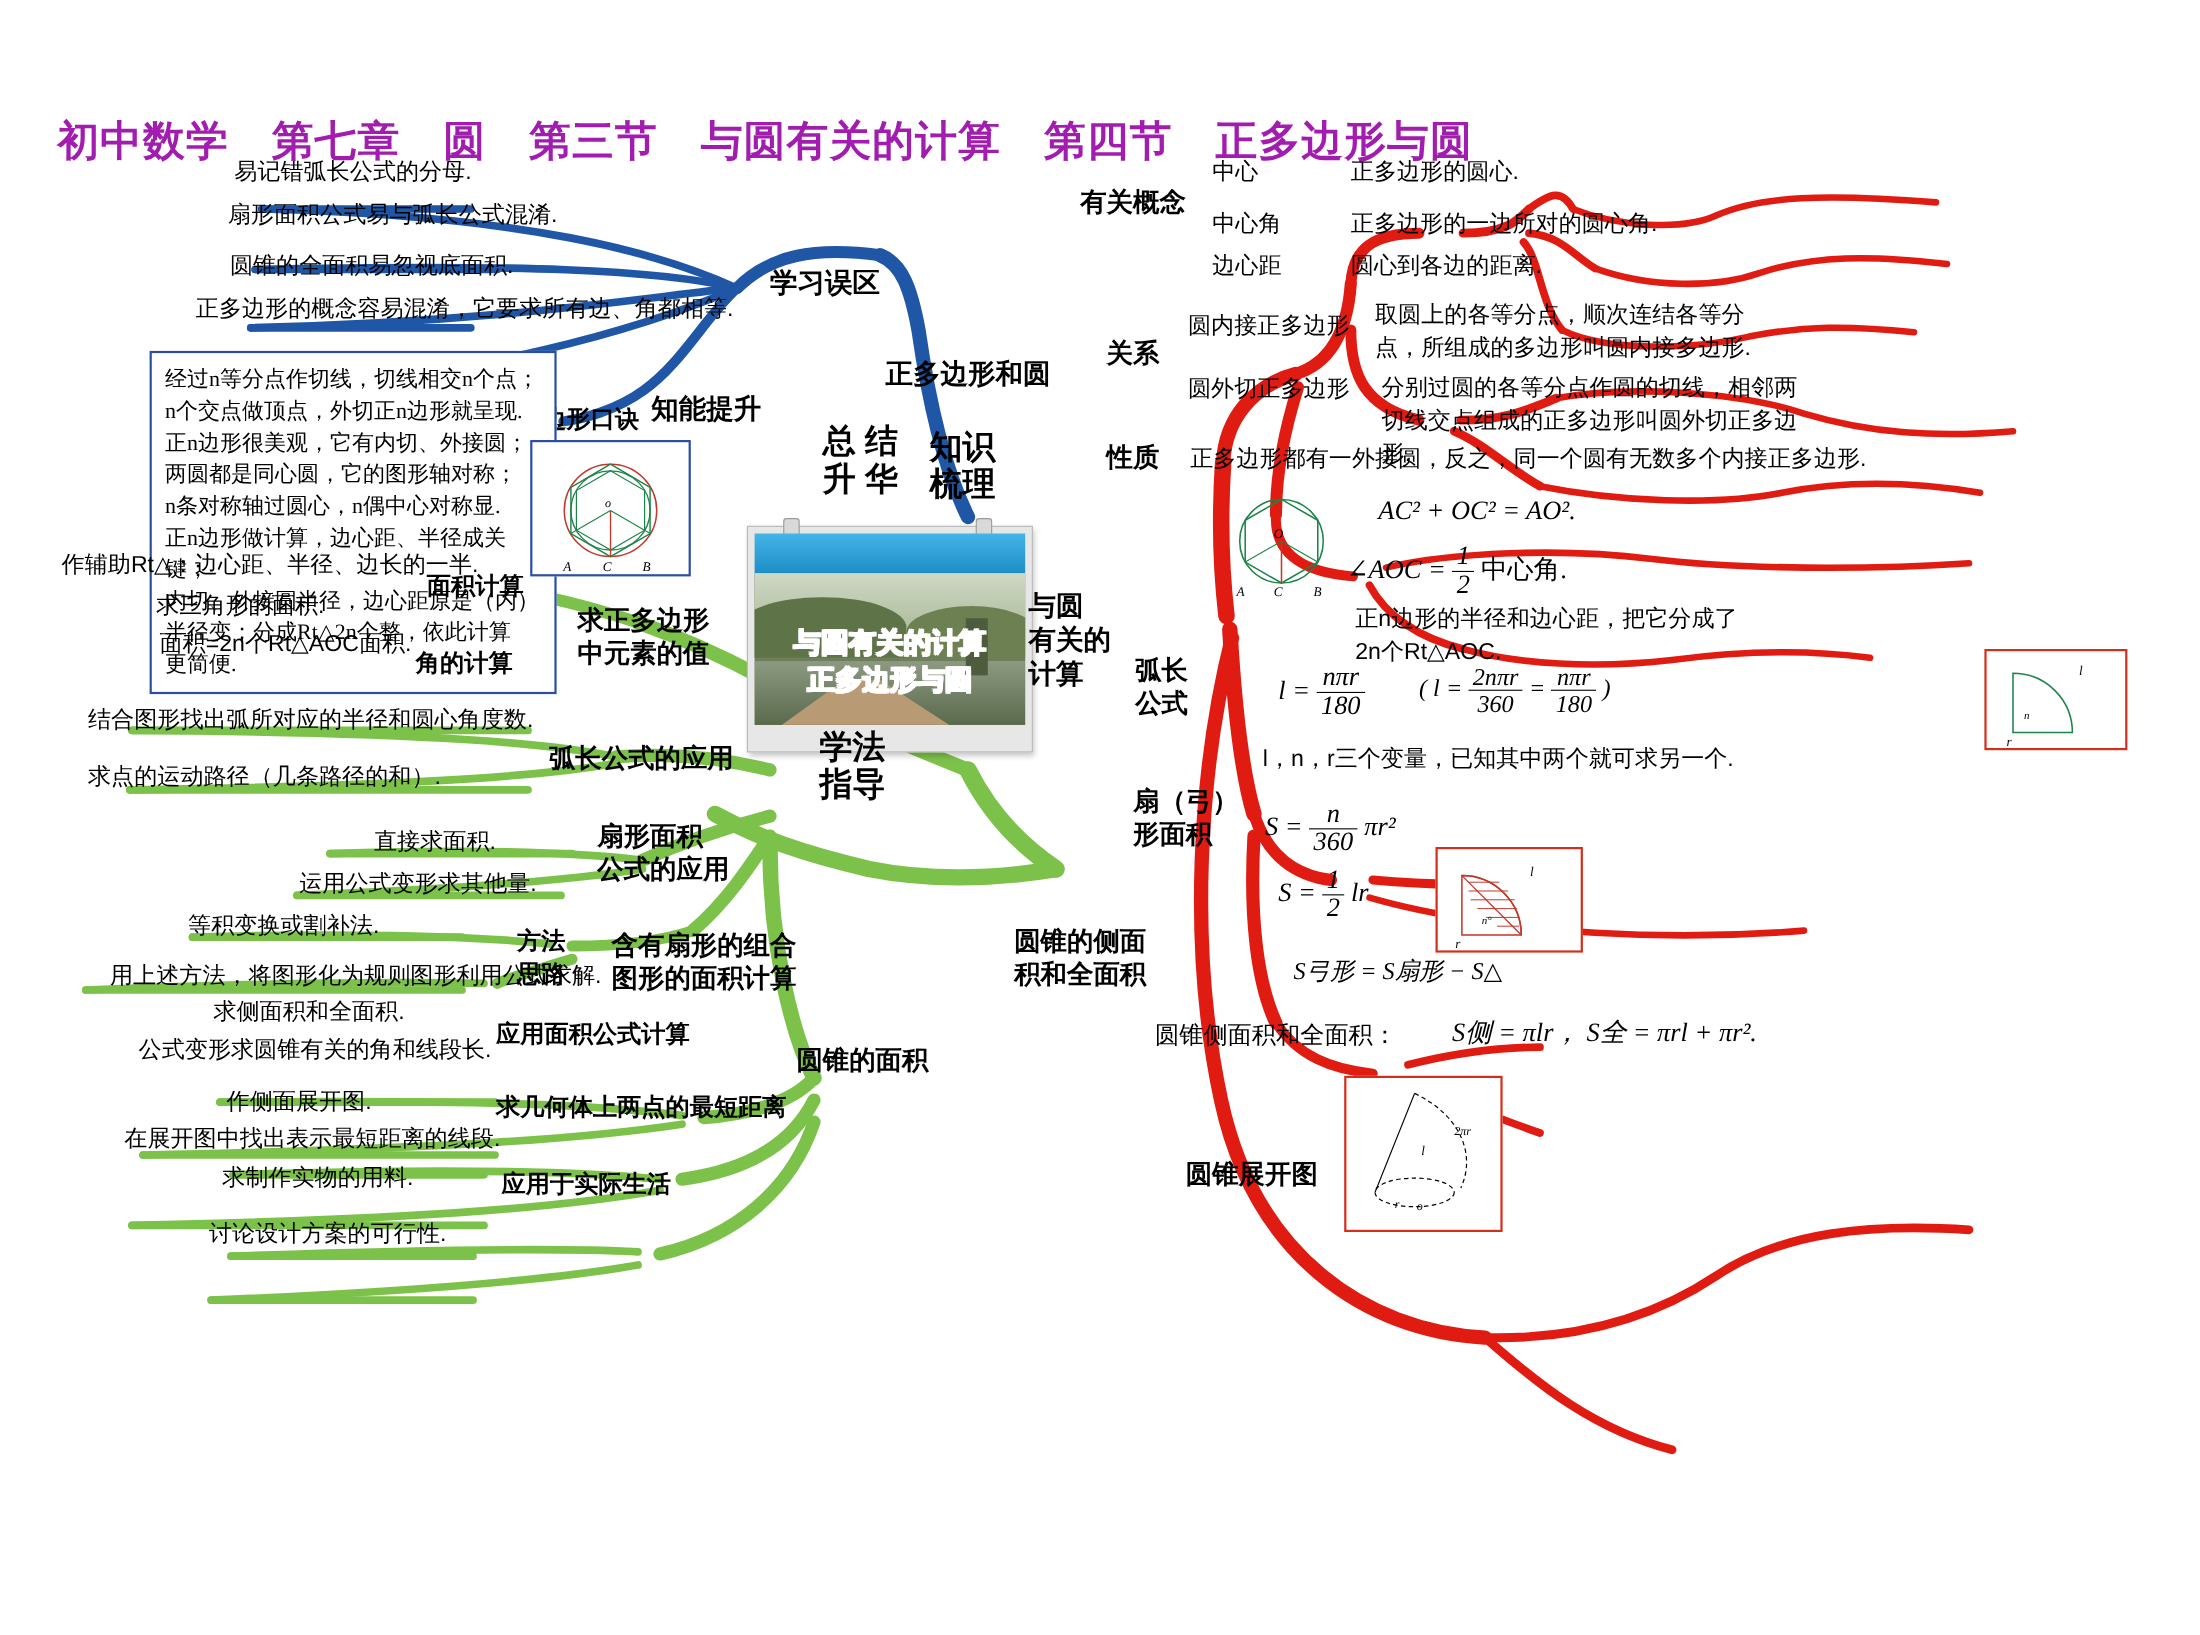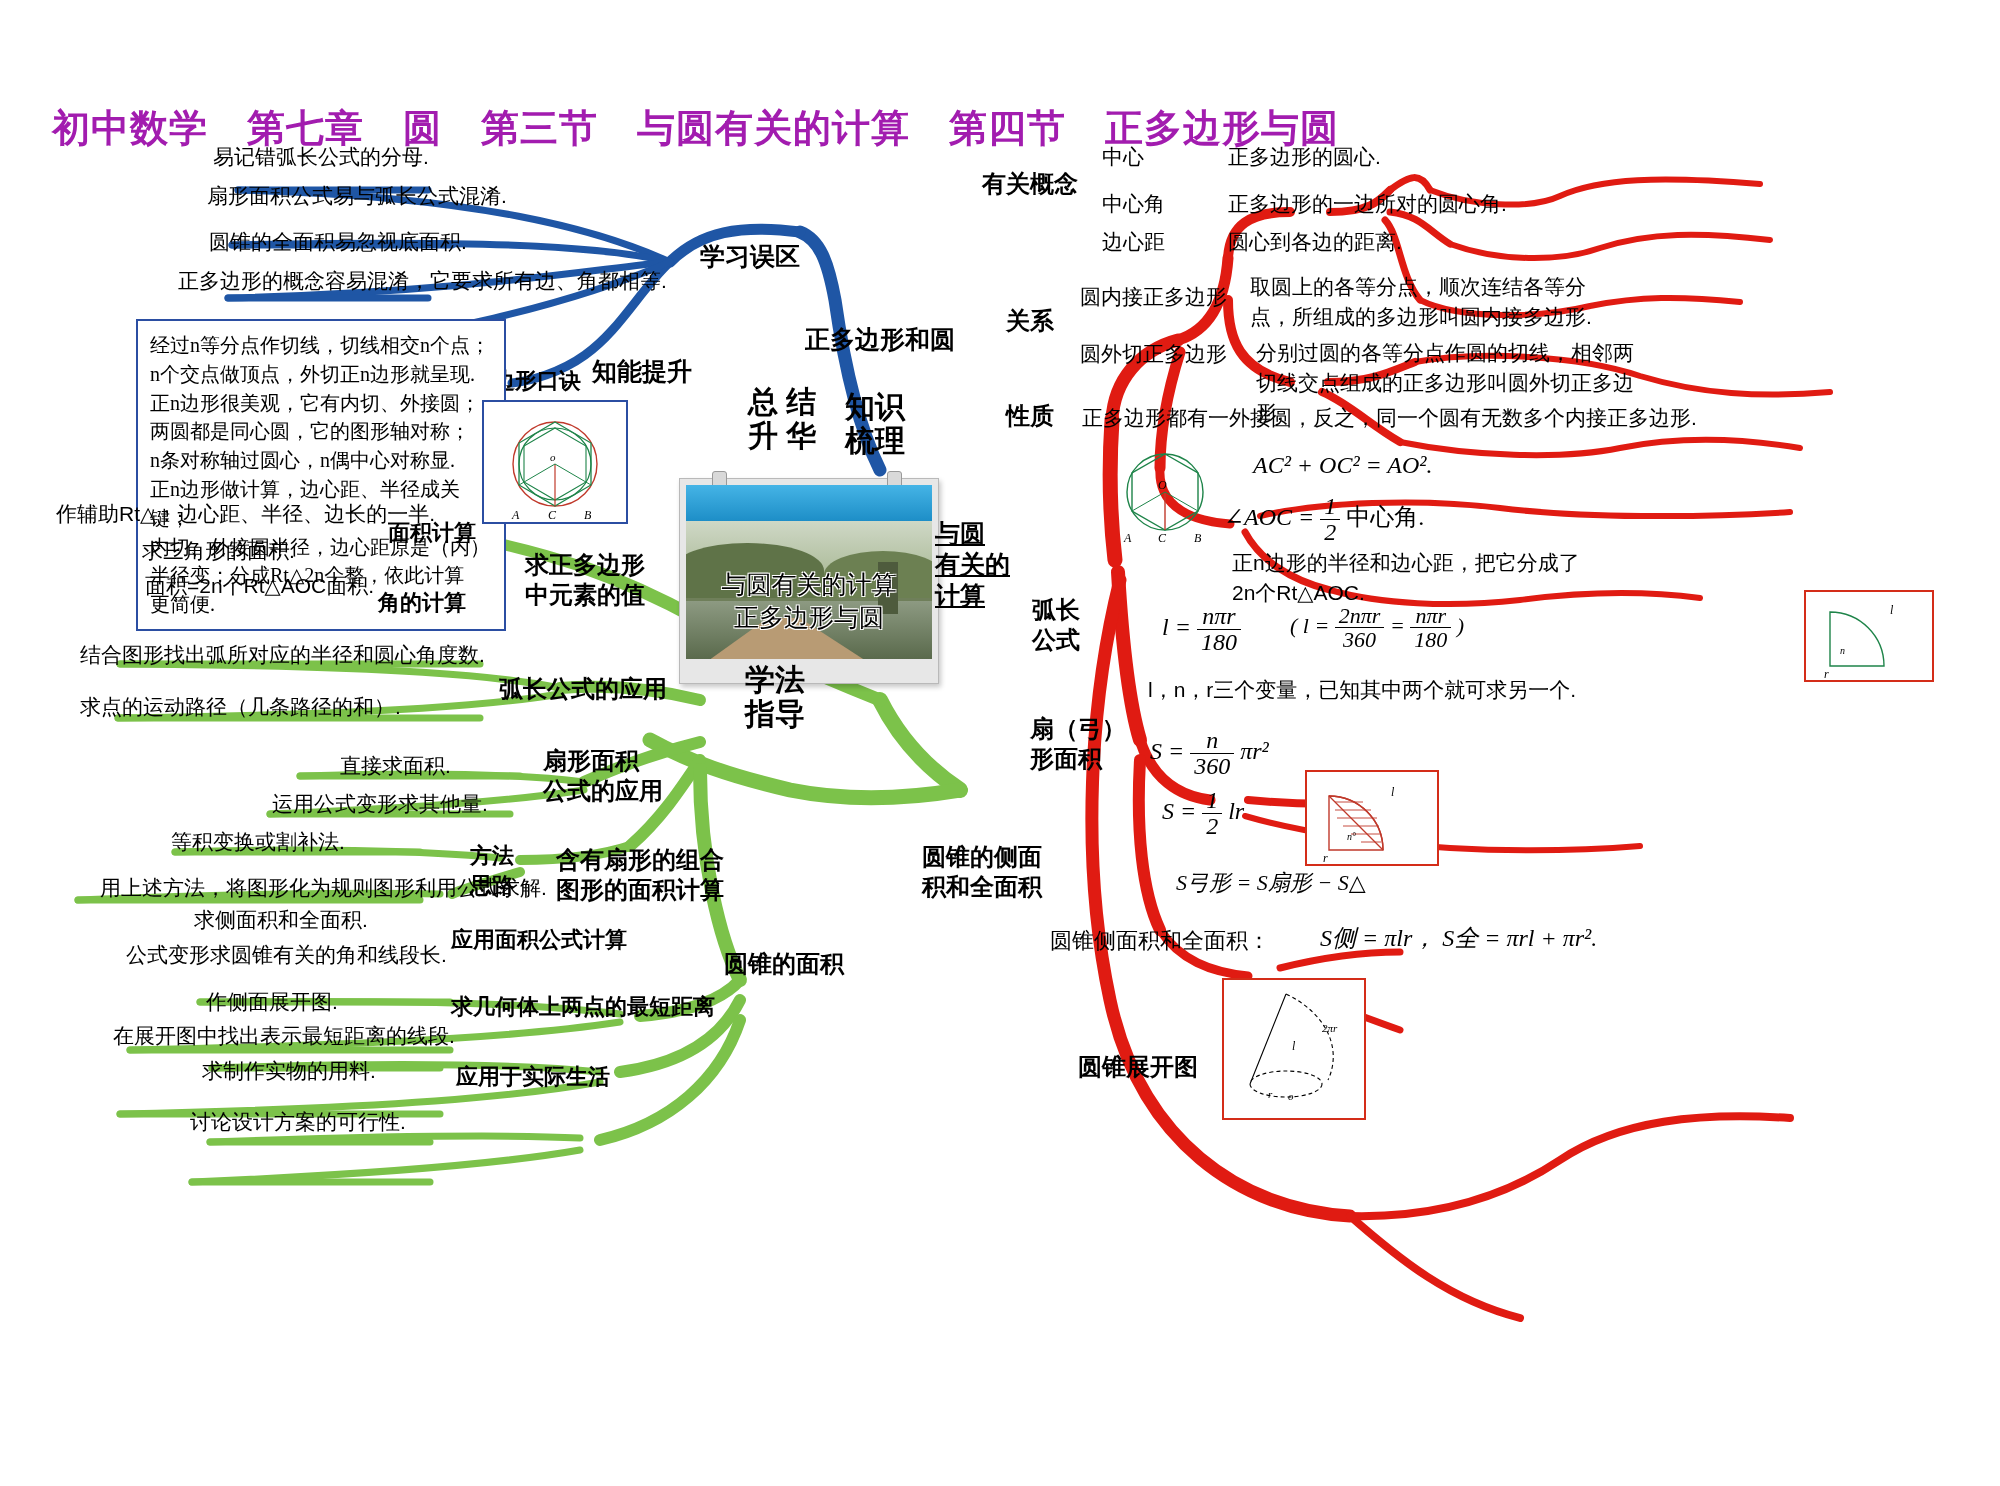--- a/index.html
+++ b/index.html
@@ -28,21 +28,21 @@
      background:linear-gradient(#45b4e6,#1d8ec7);}
   #center-card .clip{position:absolute;width:13px;height:26px;background:#d9d9d9;border:1px solid #9a9a9a;border-radius:3px;top:-8px;}
   #center-card .photo{position:absolute;left:6px;top:42px;right:6px;bottom:24px;overflow:hidden;background:#6f7f5a;}
   .sky{position:absolute;left:0;top:0;right:0;height:44%;background:linear-gradient(#cfd8c6,#a8b894);}
   .hill{position:absolute;left:-6%;top:16%;width:62%;height:40%;background:#5f7348;border-radius:50% 50% 0 0;}
   .hill2{position:absolute;right:-4%;top:22%;width:48%;height:34%;background:#6c8052;border-radius:50% 50% 0 0;}
   .water{position:absolute;left:0;bottom:0;right:0;height:42%;background:linear-gradient(#8d9a82,#5a6a4c);}
   .road{position:absolute;left:10%;bottom:0;width:62%;height:30%;background:#b89b74;
      clip-path:polygon(0% 100%,38% 0%,58% 0%,100% 100%);}
   .pagoda{position:absolute;right:14%;top:30%;width:20px;height:52px;background:#4e5b3d;}
-  .ctxt{position:absolute;left:0;right:0;text-align:center;font-weight:normal;color:#000000;
+  .ctxt{position:absolute;left:0;right:0;text-align:center;font-weight:bold;color:#ffffff;
      font-size:25px;text-shadow:1px 1px 0 #fff,-1px -1px 0 #fff,1px -1px 0 #fff,-1px 1px 0 #fff;}
 </style>
 </head>
 <body>
 
 <svg id="svg-layer" viewBox="0 0 2000 1486">
   <g fill="none" stroke-linecap="round" stroke-linejoin="round">
 
     <g stroke="#1f56a5">
       <path d="M880,470 C860,430 845,370 835,300 C828,262 820,240 800,232" stroke-width="13"></path>
@@ -209,21 +209,21 @@
 </div>
 
 <div class="abs center-label" style="left:748px;top:385px;white-space:pre-line;text-align:center;">总 结
 升 华</div>
 <div class="abs center-label" style="left:845px;top:390px;white-space:pre-line;text-align:center;">知识
 梳理</div>
 <div class="abs center-label" style="left:745px;top:663px;white-space:pre-line;text-align:right;">学法
 指导</div>
 
 <div class="abs node-b" style="left:805px;top:323px;">正多边形和圆</div>
-<div class="abs node-b" style="left:935px;top:518px;white-space:pre-line;line-height:1.24;text-decoration:underline;">与圆
+<div class="abs node-b" style="left:935px;top:536px;white-space:pre-line;line-height:1.24;">与圆
 有关的
 计算</div>
 
 <div class="abs node-m" style="left:982px;top:168px;">有关概念</div>
 <div class="abs lbl" style="left:1102px;top:143px;">中心</div>
 <div class="abs lbl" style="left:1228px;top:143px;">正多边形的圆心.</div>
 <div class="abs lbl" style="left:1102px;top:190px;">中心角</div>
 <div class="abs lbl" style="left:1228px;top:190px;">正多边形的一边所对的圆心角.</div>
 <div class="abs lbl" style="left:1102px;top:228px;">边心距</div>
 <div class="abs lbl" style="left:1228px;top:228px;">圆心到各边的距离.</div>

